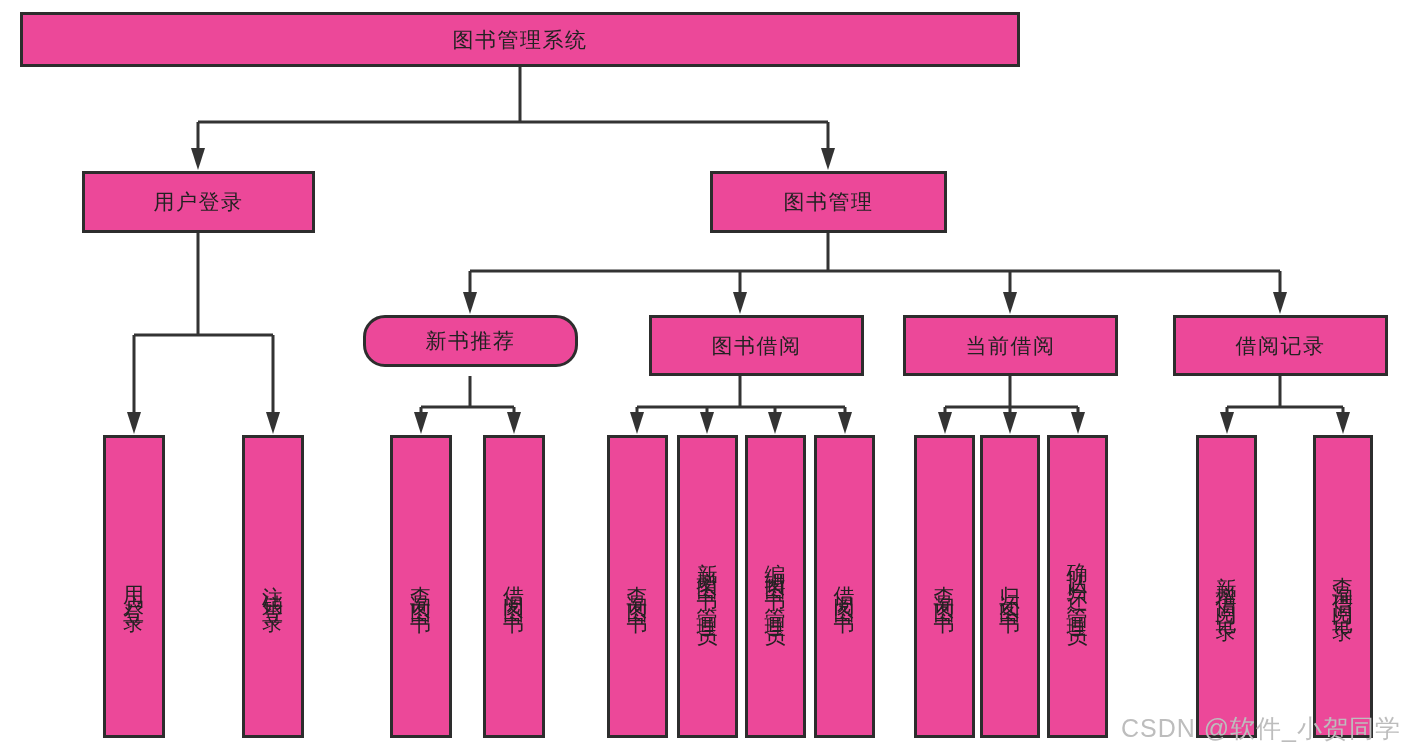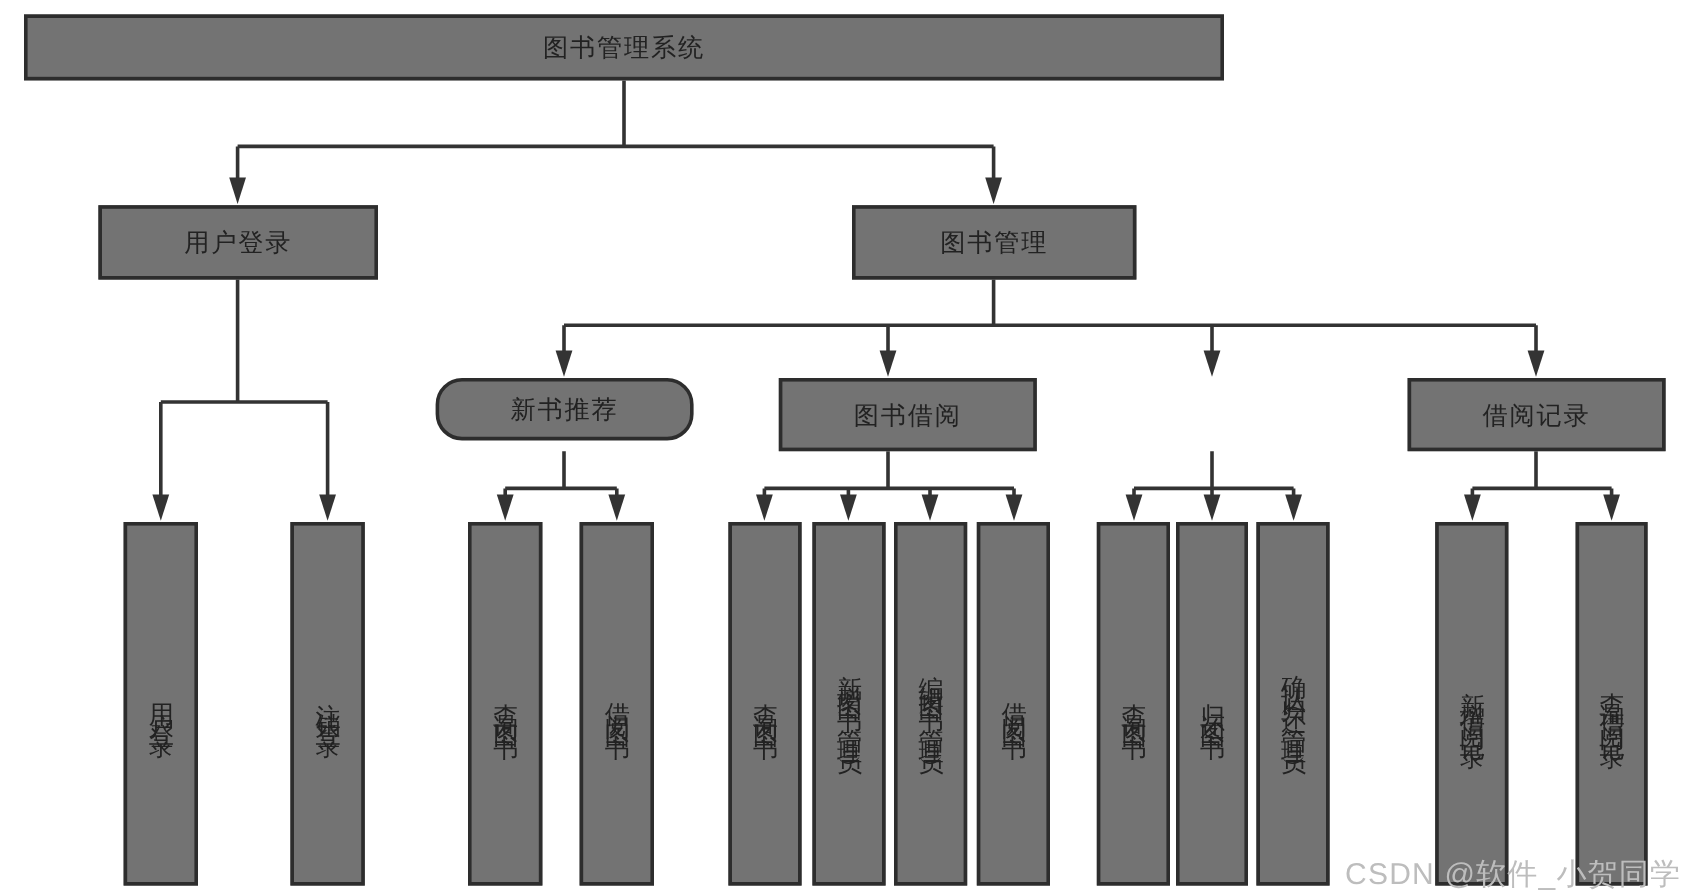--- a/index.html
+++ b/index.html
@@ -1,19 +1,19 @@
 <!DOCTYPE html>
 <html><head>
 <meta charset="utf-8">
 <style>
   html,body{margin:0;padding:0;background:#ffffff;}
   body{font-family:"Liberation Sans",sans-serif;}
   #stage{position:relative;width:1405px;height:747px;background:#ffffff;overflow:hidden;}
   #wires{position:absolute;left:0;top:0;width:1405px;height:747px;pointer-events:none;}
-  .box{position:absolute;box-sizing:border-box;border:3px solid #2d2d2d;background:#737373;
+  .box{position:absolute;box-sizing:border-box;border:3px solid #2d2d2d;background:#ec4899;
        display:flex;align-items:center;justify-content:center;color:#222222;font-size:21px;}
   .hbox span{letter-spacing:1.5px;white-space:nowrap;}
   .vbox span{writing-mode:vertical-rl;text-orientation:mixed;line-height:1;letter-spacing:9px;white-space:nowrap;}
   .watermark{position:absolute;right:4px;bottom:2px;font-size:25px;color:#bdbdbd;z-index:5;letter-spacing:1px;}
 </style>
 </head>
 <body>
 
 <div id="stage">
 
@@ -60,20 +60,23 @@
   <div class="box hbox" style="left:710px;top:171px;width:237px;height:62px;">
     <span>图书管理</span>
   </div>
 
   <div class="box hbox" style="left:363px;top:315px;width:215px;height:52px;border-radius:22px;">
     <span>新书推荐</span>
   </div>
   <div class="box hbox" style="left:633px;top:315px;width:215px;height:61px;margin-left:16px;">
     <span>图书借阅</span>
   </div>
+  <div class="box hbox" style="left:903px;top:315px;width:215px;height:61px;">
+    <span>当前借阅</span>
+  </div>
   <div class="box hbox" style="left:1173px;top:315px;width:215px;height:61px;">
     <span>借阅记录</span>
   </div>
 
   <div class="box vbox" style="left:103px;top:435px;width:62px;height:303px;">
     <span>用户登录</span>
   </div>
   <div class="box vbox" style="left:242px;top:435px;width:62px;height:303px;">
     <span>注销登录</span>
   </div>

